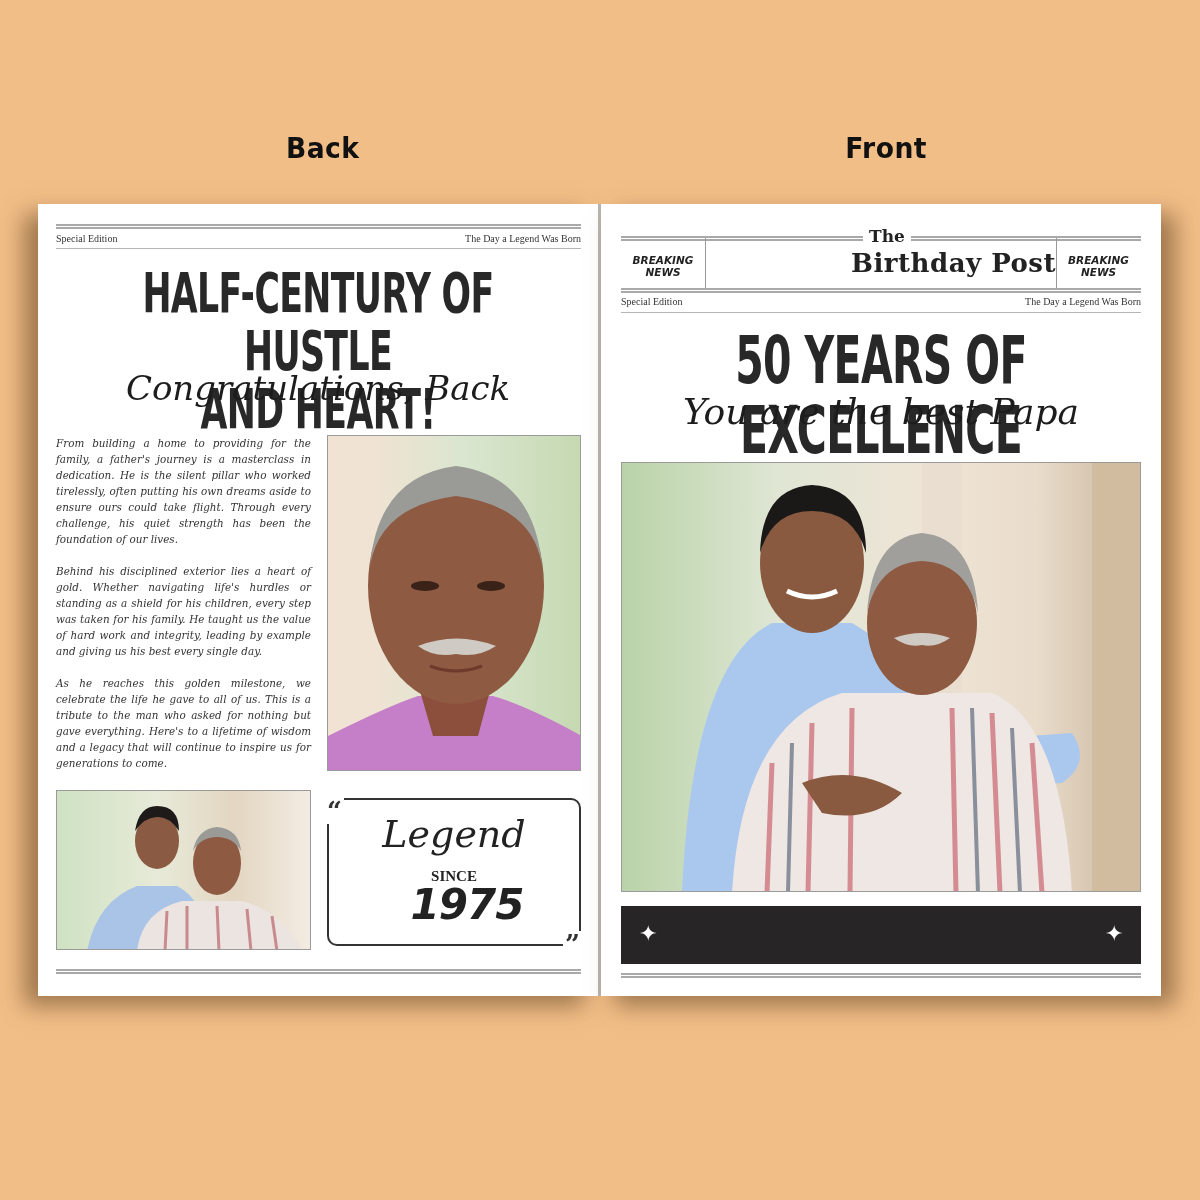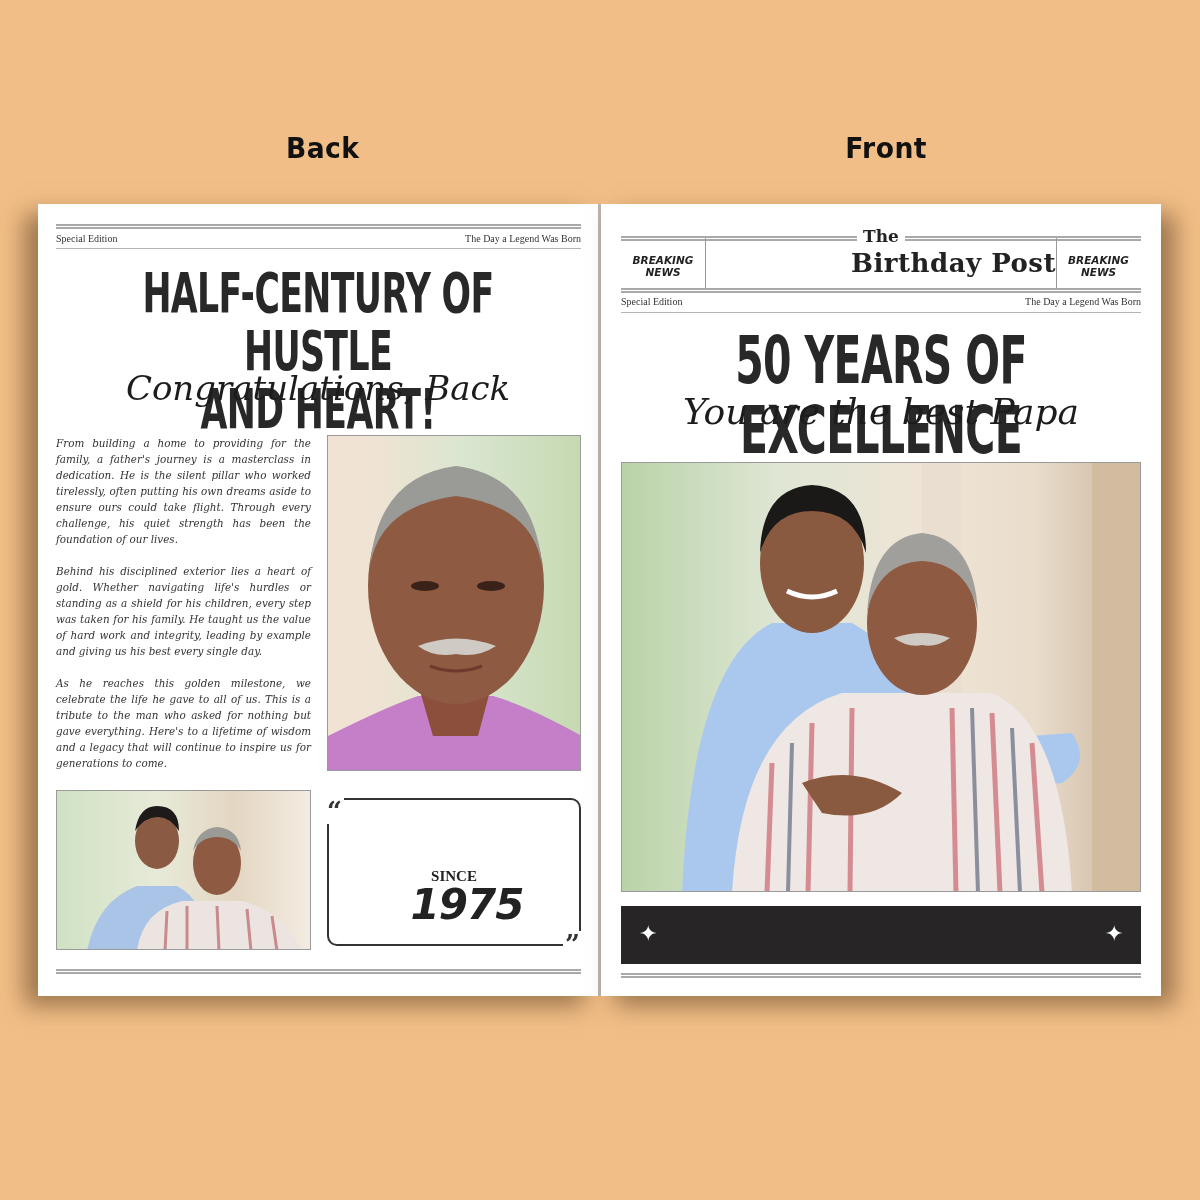--- a/index.html
+++ b/index.html
@@ -92,20 +92,21 @@
         <line x1="160" y1="115" x2="162" y2="160"></line>
           <line x1="190" y1="118" x2="194" y2="160"></line>
         <line x1="215" y1="125" x2="220" y2="160"></line>
       </g>
       <ellipse cx="160" cy="72" rx="24" ry="32" fill="#8e5a42"></ellipse>
       <path d="M136 60 Q140 38 160 36 Q182 38 184 60 Q176 46 160 46 Q144 46 136 60 Z" fill="#9a9a96"></path>
     </svg>
   </div>
 
   <div class="legend-box">
+    <div class="legend-word">Legend</div>
     <div class="legend-since">SINCE</div>
     <div class="legend-year">1975</div>
   </div>
   <div class="quote-mark" style="left:287px; top:594px;">“</div>
   <div class="quote-mark" style="left:525px; top:727px;">”</div>
 
   <div class="dbl-rule" style="left:18px; top:765px; width:525px;"></div>
 </div>
 
 <div class="spine"></div>
@@ -117,21 +118,21 @@
 
   <div class="masthead-cell" style="left:20px; width:84px; top:50px;">
     <div>BREAKING</div>
     <div>NEWS</div>
   </div>
   <div class="masthead-cell" style="left:455px; width:85px; top:50px;">
     <div>BREAKING</div>
     <div>NEWS</div>
   </div>
 
-  <div class="the-small" style="left:256px; top:22px; background:#fff; padding:0 6px;text-align:center;">The</div>
+  <div class="the-small" style="left:262px; top:22px; background:#fff; padding:0 6px;text-align:center;">The</div>
   <div class="post-title" style="left:104px; width:351px; top:44px; text-align:right;">Birthday Post</div>
 
   <div class="dbl-rule" style="left:20px; top:84px; width:520px;"></div>
   <div class="meta" style="left:20px; top:92px;">Special Edition</div>
   <div class="meta" style="right:20px; top:92px;">The Day a Legend Was Born</div>
   <div class="thin-rule" style="left:20px; top:108px; width:520px;"></div>
 
   <div class="headline" style="left:-160px; width:880px; top:122px; font-size:66px; line-height:70px;">50 YEARS OF EXCELLENCE</div>
   <div class="script" style="left:0; width:560px; top:187px; font-size:36px;">You are the best Papa</div>
 

